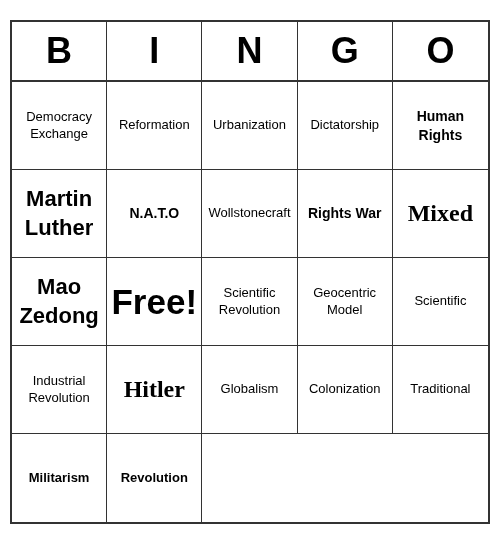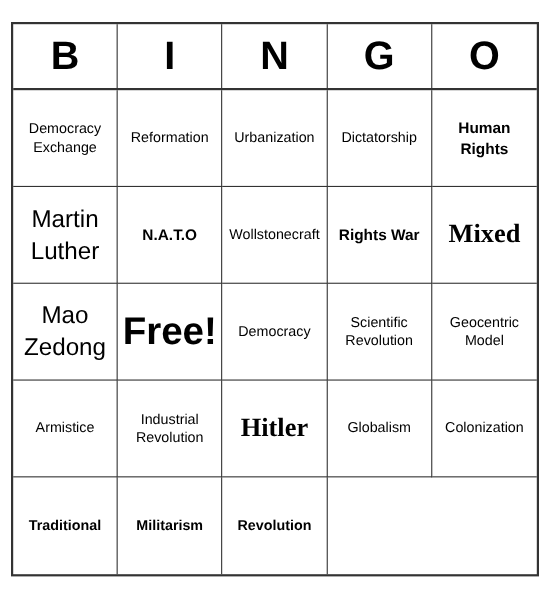--- a/index.html
+++ b/index.html
@@ -52,21 +52,21 @@
     .bingo-cell:nth-child(n+21) {
       border-bottom: none;
       font-weight: bold;
     }
     .bingo-cell span {
       font-size: 13px;
       line-height: 1.3;
     }
     .bingo-cell.large span {
       font-size: 22px;
-      font-weight: normal;
+      font-weight: bold;
     }
     .bingo-cell.xlarge span {
       font-size: 24px;
       font-weight: bold;
       font-family: Liberation Serif, serif;
     }
     .bingo-cell.free span {
       font-size: 35px;
       font-weight: bold;
     }
@@ -117,30 +117,27 @@
       <div class="bingo-cell xlarge">
         <span>Mixed</span>
       </div>
       <div class="bingo-cell large">
         <span>Mao Zedong</span>
       </div>
       <div class="bingo-cell free">
         <span>Free!</span>
       </div>
       <div class="bingo-cell ">
-        <span>Democracy</span>
-      </div>
-      <div class="bingo-cell ">
         <span>Scientific Revolution</span>
       </div>
       <div class="bingo-cell ">
         <span>Geocentric Model</span>
       </div>
       <div class="bingo-cell ">
-        <span>Armistice</span>
+        <span>Scientific</span>
       </div>
       <div class="bingo-cell ">
         <span>Industrial Revolution</span>
       </div>
       <div class="bingo-cell xlarge">
         <span>Hitler</span>
       </div>
       <div class="bingo-cell ">
         <span>Globalism</span>
       </div>

